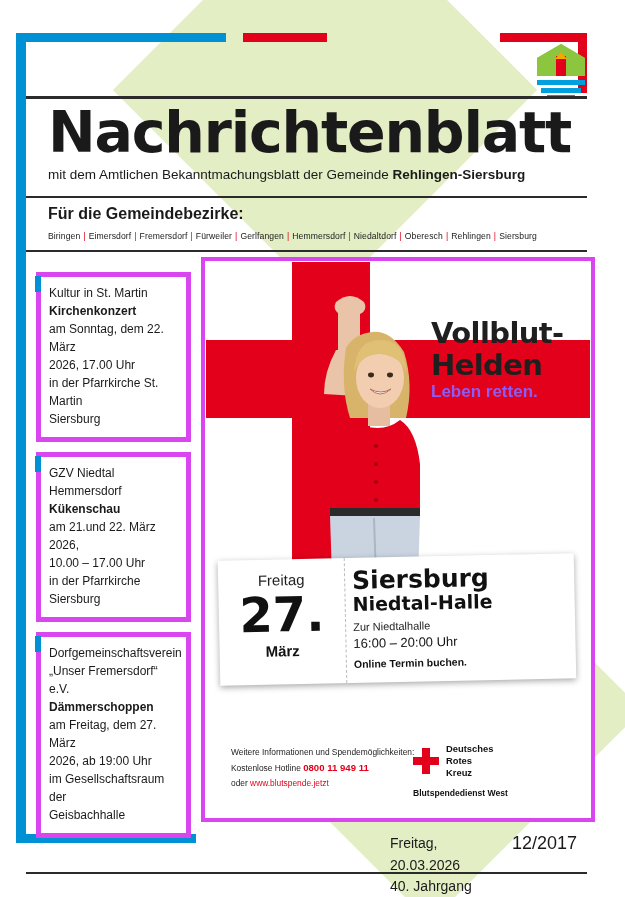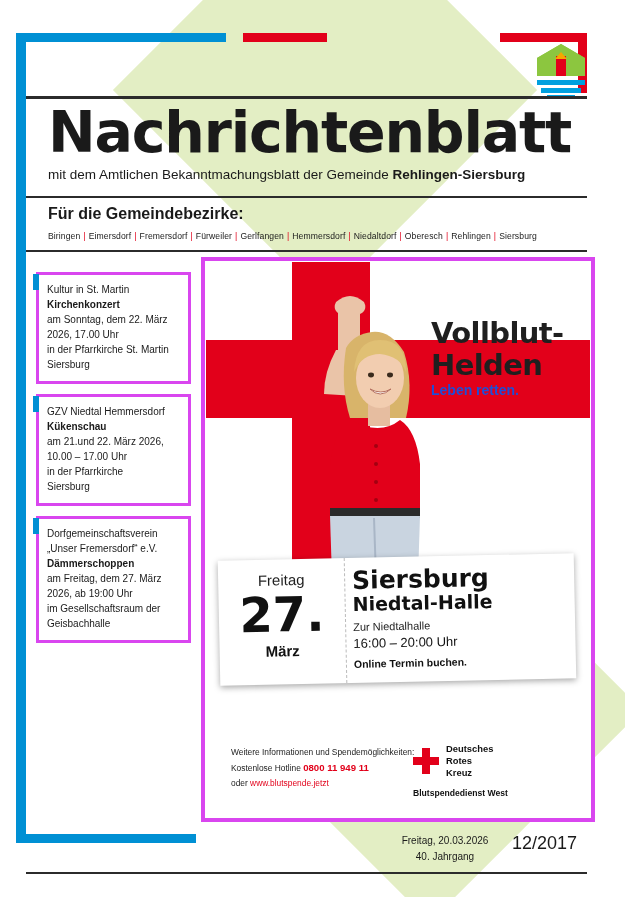--- a/index.html
+++ b/index.html
@@ -189,24 +189,24 @@
   
   .teasers {
     position: absolute;
     left: 36px;
     top: 272px;
     width: 155px;
     z-index: 5;
   }
   .teaser {
     background: #ffffff;
-    border: 3px solid #d946ef;
+    border: 5px solid #d946ef;
     padding: 7px 8px 9px 8px;
     margin-bottom: 10px;
-    font-size: 10px;
+    font-size: 12px;
     line-height: 1.5;
     color: #1a1a1a;
     position: relative;
   }
   .teaser .bar {
     position: absolute;
     left: -6px;
     top: -1px;
     width: 6px;
     height: 16px;
@@ -270,23 +270,23 @@
     line-height: 1.1;
     font-family: "DejaVu Sans", sans-serif;
     letter-spacing: -0.6px;
   }
   .ad-text .l3 {
     margin-top: 14px;
     font-size: 13.5px;
     color: #1f1f1f;
   }
   .ad-text .l4 {
-    font-size: 14px;
+    font-size: 17px;
     font-weight: 700;
-    color: #1d4ed8;
+    color: #8b5cf6;
   }
 
   
   .ticket {
     position: absolute;
     left: 14px;
     top: 296px;
     width: 356px;
     height: 125px;
     background: #ffffff;
@@ -355,22 +355,22 @@
   .drk .bd {
     font-size: 8.6px; font-weight: 700; color: #111; margin-top: 10px;
   }
 
   
   .issue-meta {
     position: absolute;
     left: 390px;
     top: 833px;
     width: 110px;
-    text-align: center;
-    font-size: 10px;
+    text-align: left;
+    font-size: 14px;
     color: #1a1a1a;
     line-height: 1.55;
     z-index: 6;
   }
   .issue-no {
     position: absolute;
     left: 512px;
     top: 833px;
     font-size: 18px;
     color: #1a1a1a;

